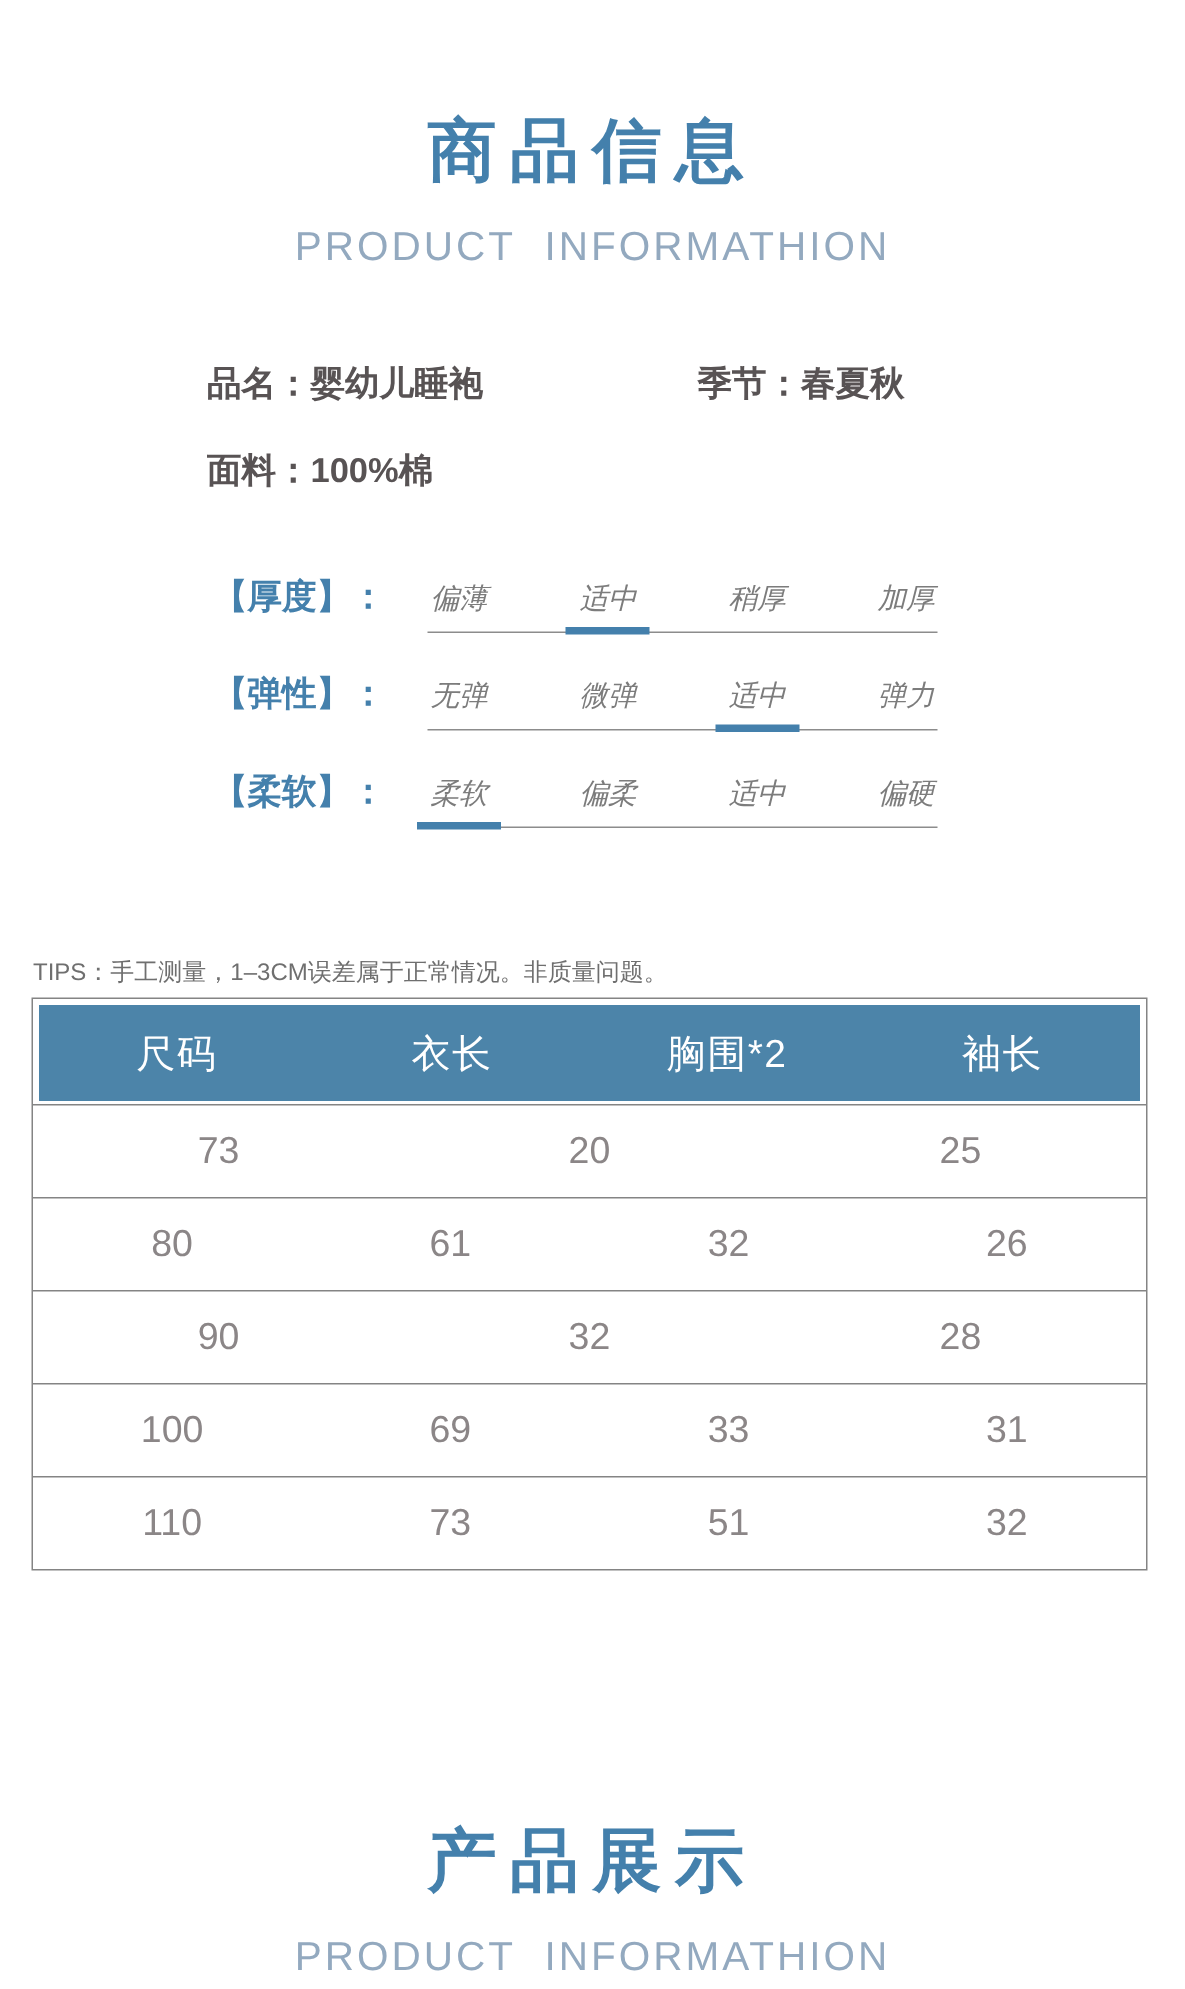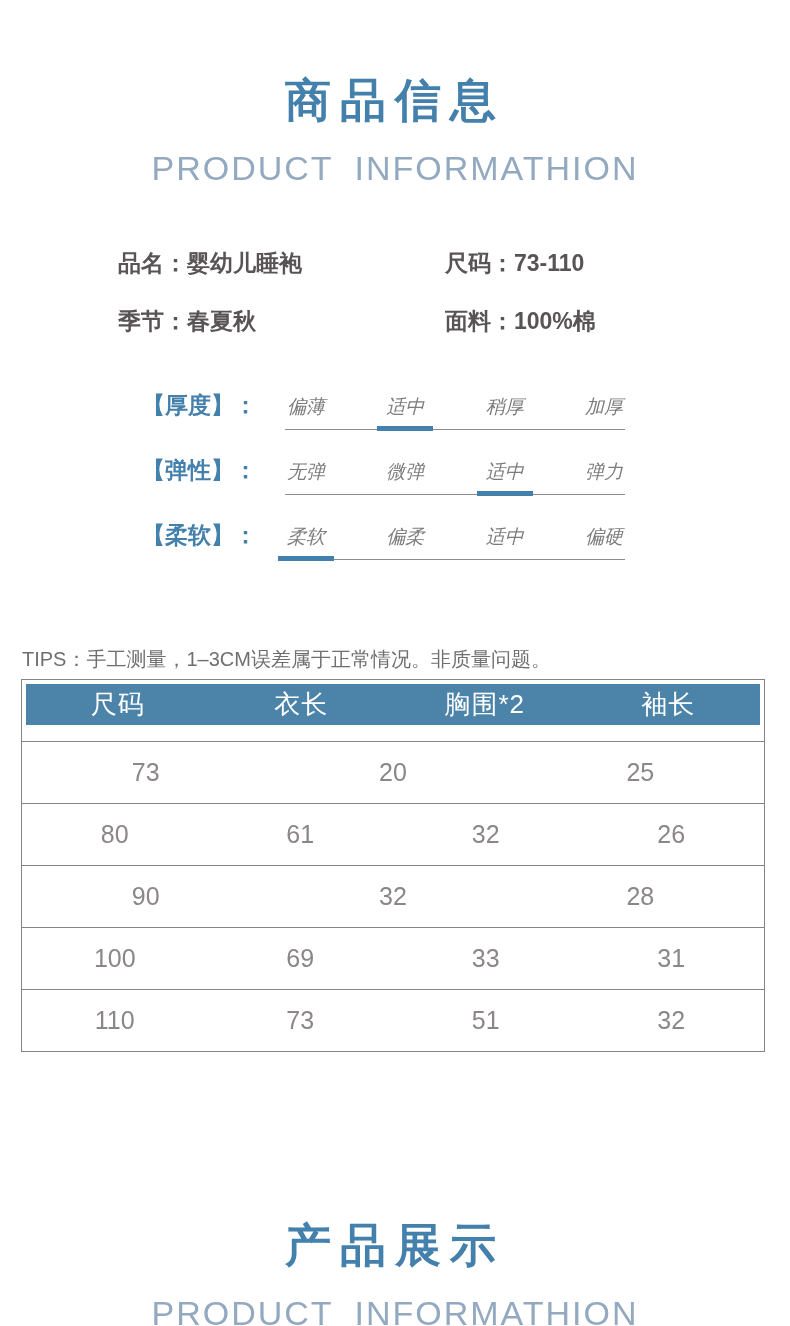--- a/index.html
+++ b/index.html
@@ -20,37 +20,37 @@
   .top-section { padding-top: 70px; text-align: center; }
   .main-title {
     margin: 0;
     font-size: 46px;
     font-weight: bold;
     letter-spacing: 9px;
     color: var(--accent, #4480AC);
   }
   .main-subtitle {
     margin-top: 17px;
-    font-size: 34px;
+    font-size: 27px;
     letter-spacing: 2px;
     word-spacing: 10px;
     color: var(--subtitle, #93A9BF);
   }
 
   
   .details {
     margin: 60px 0 0 118px;
     display: grid;
     grid-template-columns: 327px 245px;
     row-gap: 27px;
     font-size: 23px;
     font-weight: bold;
     color: var(--text-dark, #585354);
   }
-  .detail-item { white-space: nowrap; }
+  .detail-item { white-space: nowrap; margin-left: 20px; }
 
   
   .attrs { margin: 53px 0 0 142px; }
   .attr-row {
     display: flex;
     align-items: flex-start;
     margin-bottom: 25px;
   }
   .attr-label {
     flex-shrink: 0;
@@ -78,33 +78,33 @@
     left: -7px;
     right: -7px;
     bottom: -2px;
     height: 5px;
     background: var(--accent, #4480AC);
   }
 
   
   .tips {
     margin: 86px 11px 6px 22px;
-    font-size: 20px;
+    font-size: 16px;
     color: var(--tips, #6F6F6F);
   }
 
   
   .size-table {
     margin-left: 21px;
     width: 742px;
     border: 1px solid var(--border, #848484);
   }
   .st-header {
-    margin: 4px 4px 16px 4px;
-    height: 41px;
+    margin: 4px 4px 2px 4px;
+    height: 64px;
     background: var(--header-bg, #4C84A9);
     display: flex;
     align-items: center;
   }
   .st-hcell {
     flex: 1;
     text-align: center;
     color: #ffffff;
     font-size: 26px;
     letter-spacing: 1px;
@@ -127,21 +127,20 @@
 
 <div class="page">
 
   <div class="top-section">
     <h1 class="main-title">商品信息</h1>
     <div class="main-subtitle">PRODUCT INFORMATHION</div>
   </div>
 
   <div class="details">
     <div class="detail-item"><span>品名：</span><span>婴幼儿睡袍</span></div>
-    <div class="detail-item"><span>尺码：</span><span>73-110</span></div>
     <div class="detail-item"><span>季节：</span><span>春夏秋</span></div>
     <div class="detail-item"><span>面料：</span><span>100%棉</span></div>
   </div>
 
   <div class="attrs">
 
     <div class="attr-row">
       <span class="attr-label">【厚度】：</span>
       <div class="attr-options">
         <span class="opt">偏薄</span>

